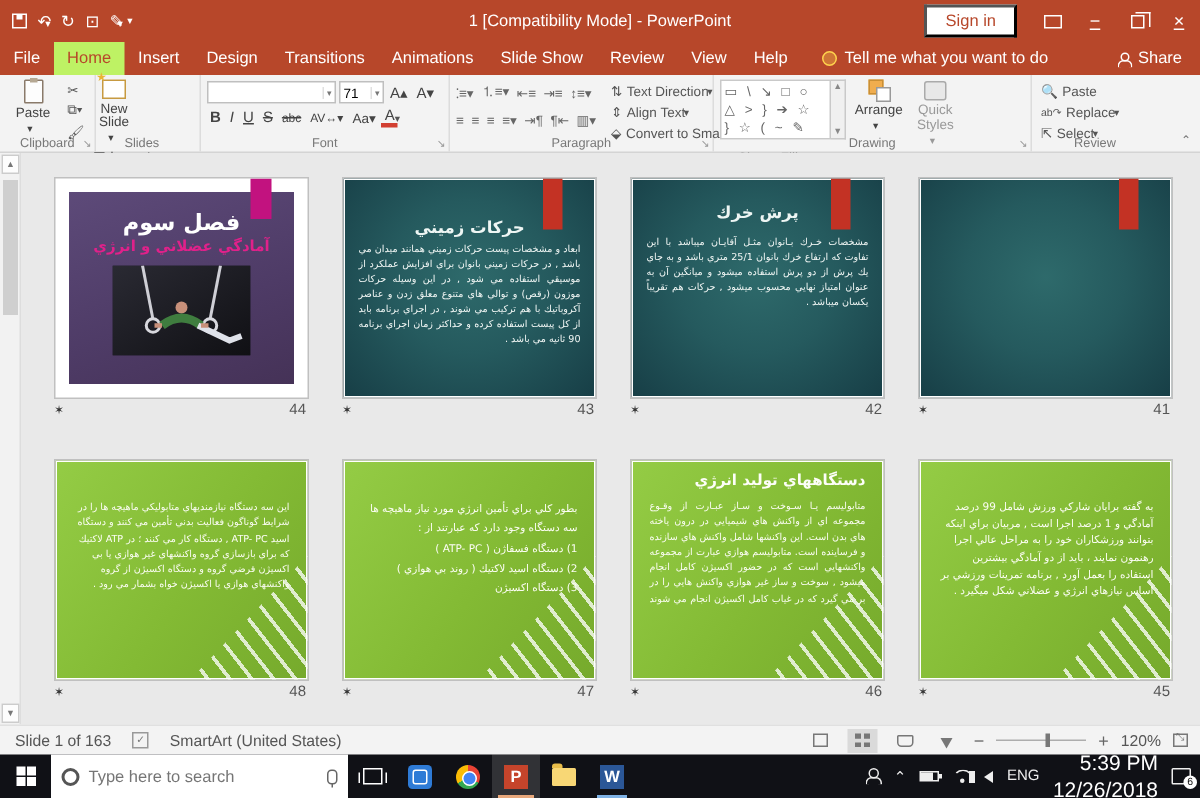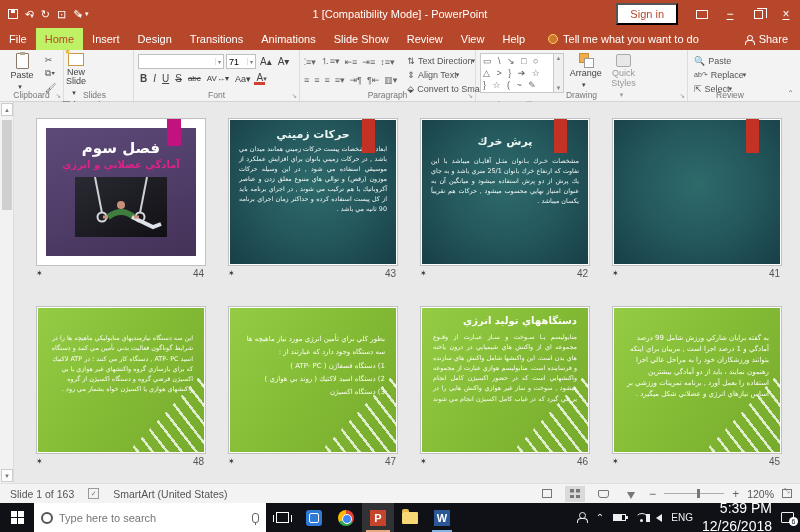--- a/index.html
+++ b/index.html
@@ -66,21 +66,21 @@
   .vbtn { position:absolute; left:1px; width:12px; height:13px; background:#fdfdfd; border:1px solid #ccc; color:#777; font-size:6px; text-align:center; line-height:12px; cursor:pointer; }
   .vthumb { position:absolute; left:2px; top:18px; width:10px; height:90px; background:#cfcfcf; }
 
   .cell { position:absolute; width:170px; height:164px; cursor:pointer; }
   .thumb { width:170px; height:148px; border:1px solid #c0c0c0; background:#fff; position:relative; overflow:hidden; box-shadow:0 0 0 1px #ffffff inset; }
   .meta { position:absolute; left:0; right:2px; top:150px; display:flex; justify-content:space-between; align-items:center; font-size:10px; color:#555; }
   .star { font-size:8px; color:#333; }
 
   .teal { background:radial-gradient(ellipse at 50% 45%, #2e6a6b 0%, #255a5e 45%, #173e46 100%); }
   .accent { position:absolute; top:0; right:22px; width:13px; height:34px; background:#c33224; }
-  .s-title { font-family:"DejaVu Sans", sans-serif; font-weight:bold; color:#eef6f4; text-align:center; font-size:11px; margin-top:9px; }
+  .s-title { font-family:"DejaVu Sans", sans-serif; font-weight:bold; color:#eef6f4; text-align:center; font-size:11px; margin-top:26px; }
   .s-body { direction:rtl; font-family:"DejaVu Sans", sans-serif; color:#f3f8f6; font-size:6.4px; line-height:1.55; padding:4px 10px 0 10px; text-align:justify; }
 
   .purple-frame { background:#fff; }
   .purple-panel { position:absolute; left:9px; right:9px; top:9px; bottom:9px; background:linear-gradient(160deg,#5d4a79 0%,#4e3b66 60%,#453257 100%); }
   .accent-m { position:absolute; top:0; right:24px; width:14px; height:27px; background:#c2127f; z-index:2; }
   .p-title { font-family:"DejaVu Sans", sans-serif; font-weight:bold; color:#fff; font-size:15px; text-align:center; margin-top:11px; }
   .p-sub { font-family:"DejaVu Sans", sans-serif; font-weight:bold; color:#e0218a; font-size:10px; text-align:center; margin-top:2px; }
   .p-img { display:block; margin:7px auto 0 auto; }
 
   .green { background:linear-gradient(125deg,#94cc45 0%,#83ba34 55%,#76aa2c 100%); }
@@ -111,21 +111,21 @@
   .ic-fit:after { content:"⤡"; position:absolute; left:1px; top:-3px; font-size:7px; color:#777; }
 
   
   .taskbar { position:absolute; left:0; top:503px; width:800px; height:29px; background:#101116; display:flex; align-items:stretch; color:#fff; }
   .startbtn { width:34px; display:flex; align-items:center; justify-content:center; cursor:pointer; }
   .ic-win { width:13px; height:13px; background:
      linear-gradient(#fff,#fff) 0 0/6px 6px no-repeat,
      linear-gradient(#fff,#fff) 7px 0/6px 6px no-repeat,
      linear-gradient(#fff,#fff) 0 7px/6px 6px no-repeat,
      linear-gradient(#fff,#fff) 7px 7px/6px 6px no-repeat; }
-  .searchbox { width:232px; background:#fff; display:flex; align-items:center; gap:6px; padding:0 7px; }
+  .searchbox { width:198px; background:#fff; display:flex; align-items:center; gap:6px; padding:0 7px; }
   .cortana { width:12px; height:12px; border:2px solid #555; border-radius:50%; flex:none; }
   .searchbox input { border:none; outline:none; flex:1; font-size:11px; color:#444; font-family:"Liberation Sans",sans-serif; background:transparent; }
   .ic-mic { width:7px; height:10px; border:1px solid #666; border-radius:3px; position:relative; flex:none; }
   .ic-mic:after{ content:""; position:absolute; left:2px; bottom:-3px; width:1px; height:3px; background:#666; }
   .tbicon { width:32px; display:flex; align-items:center; justify-content:center; cursor:pointer; position:relative; }
   .tbicon.open { background:rgba(255,255,255,.14); }
   .tbicon.open:after { content:""; position:absolute; left:4px; right:4px; bottom:0; height:2px; background:#e8a87c; }
   .tbicon.openw:after { content:""; position:absolute; left:6px; right:6px; bottom:0; height:2px; background:#7fb2e5; }
   .ic-taskview { width:13px; height:11px; border:1px solid #fff; position:relative; }
   .ic-taskview:before{ content:""; position:absolute; left:-4px; top:2px; width:2px; height:7px; border-left:1px solid #fff; }

